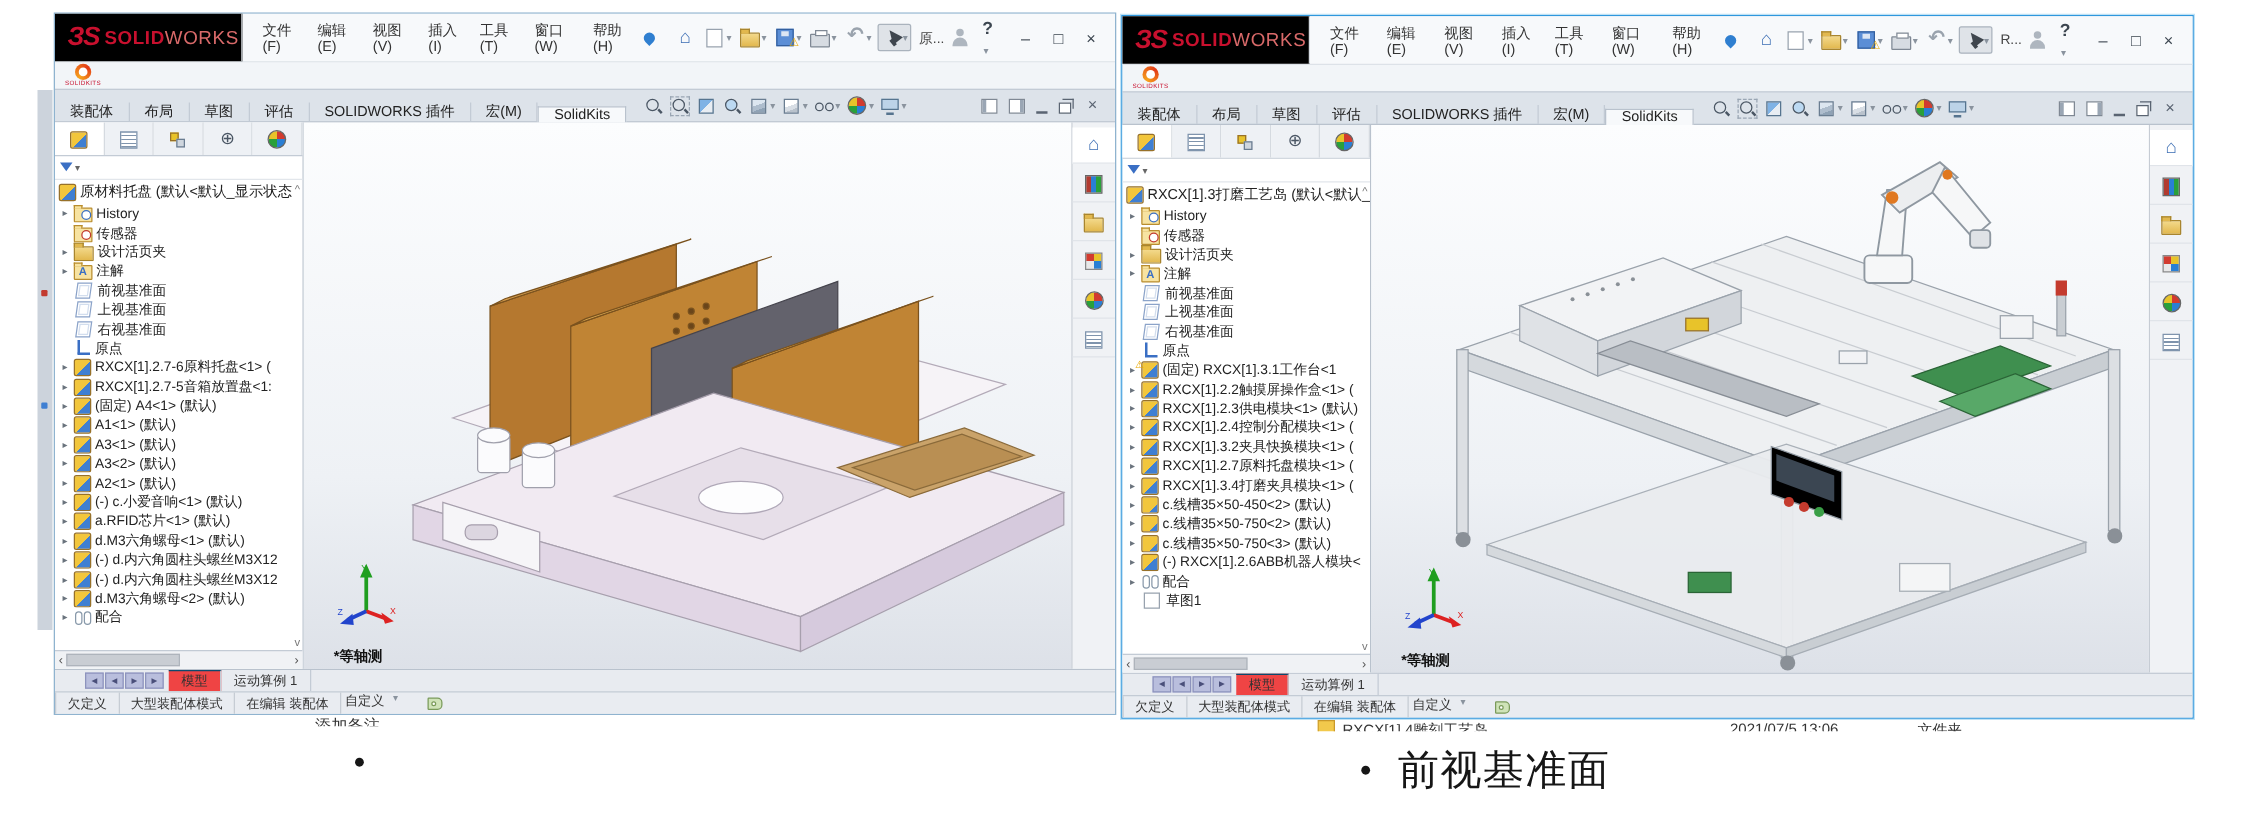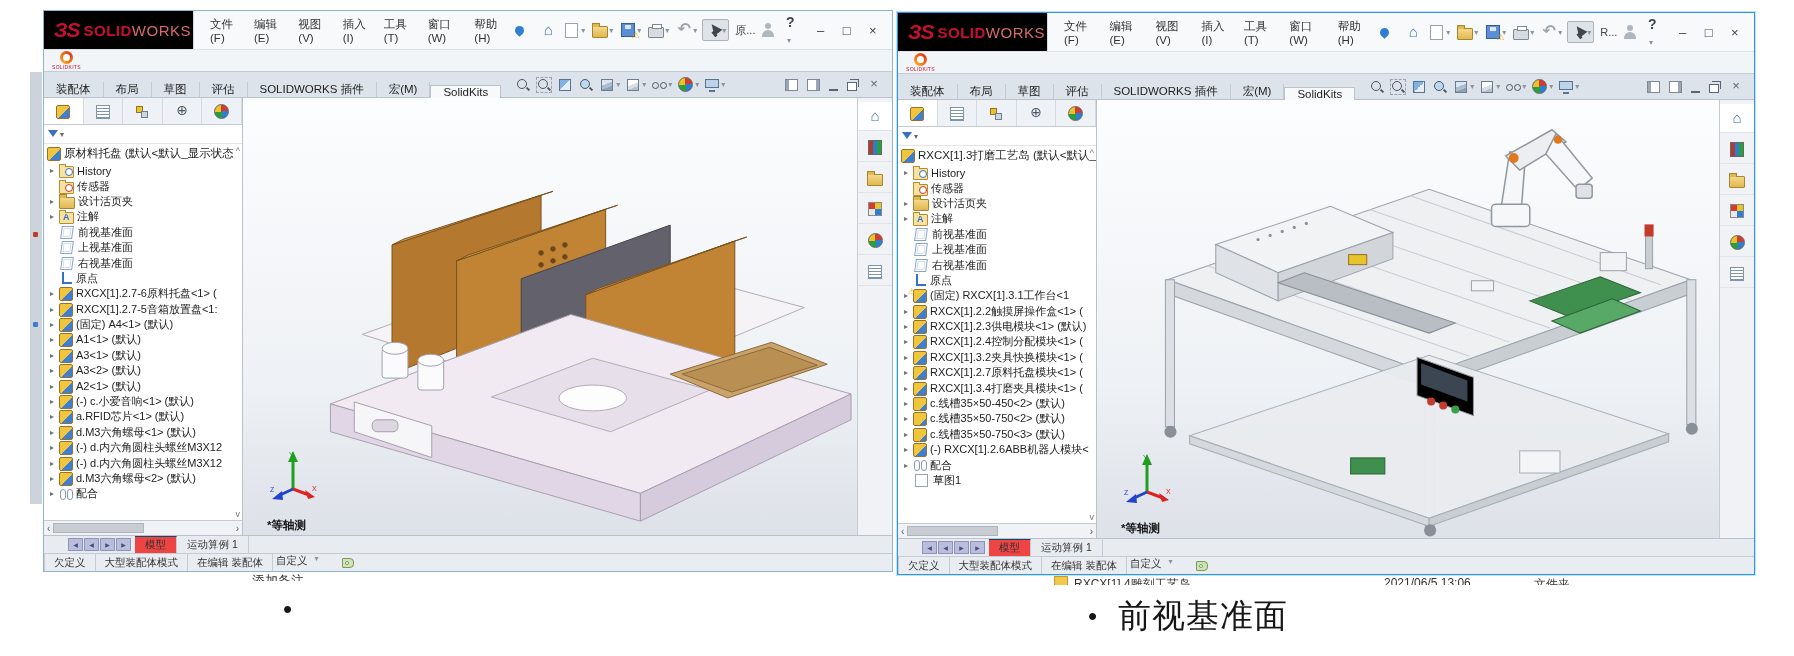--- a/index.html
+++ b/index.html
@@ -1002,21 +1002,21 @@
           <em class="ddc">▾</em>
         </span>
       <span class="tagic"></span>
     </div>
   </section>
 
   <div class="clip1"><span>添加备注</span></div>
   <div class="clip2">
     <span class="fico"></span>
     <span class="fn">RXCX[1].4雕刻工艺岛</span>
-    <span class="fd">2021/06/5 13:06</span>
+    <span class="fd">2021/07/5 13:06</span>
     <span class="ft">文件夹</span>
   </div>
 
   <div class="caption c1">
     <span class="bullet">•</span>
   </div>
   <div class="caption c2">
     <span class="bullet">•</span>
     <span>前视基准面</span>
   </div>

